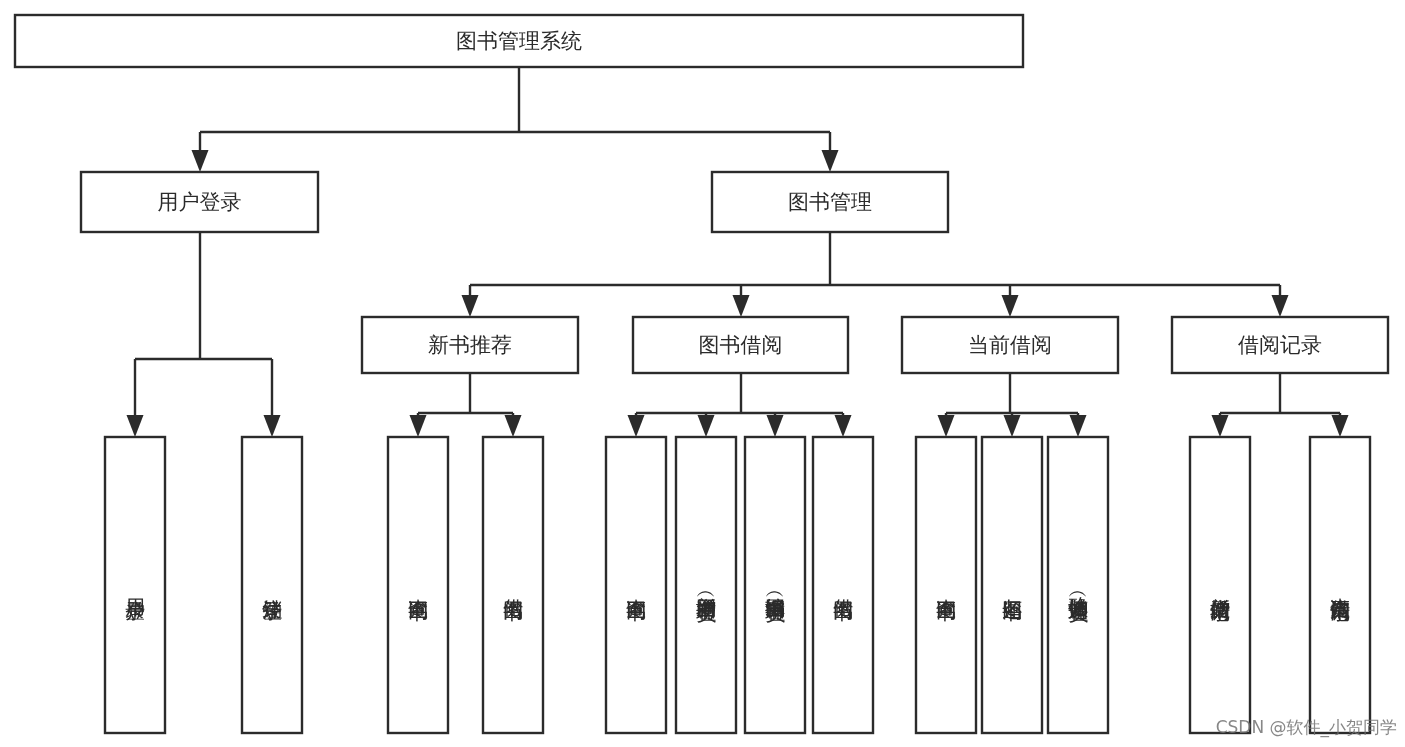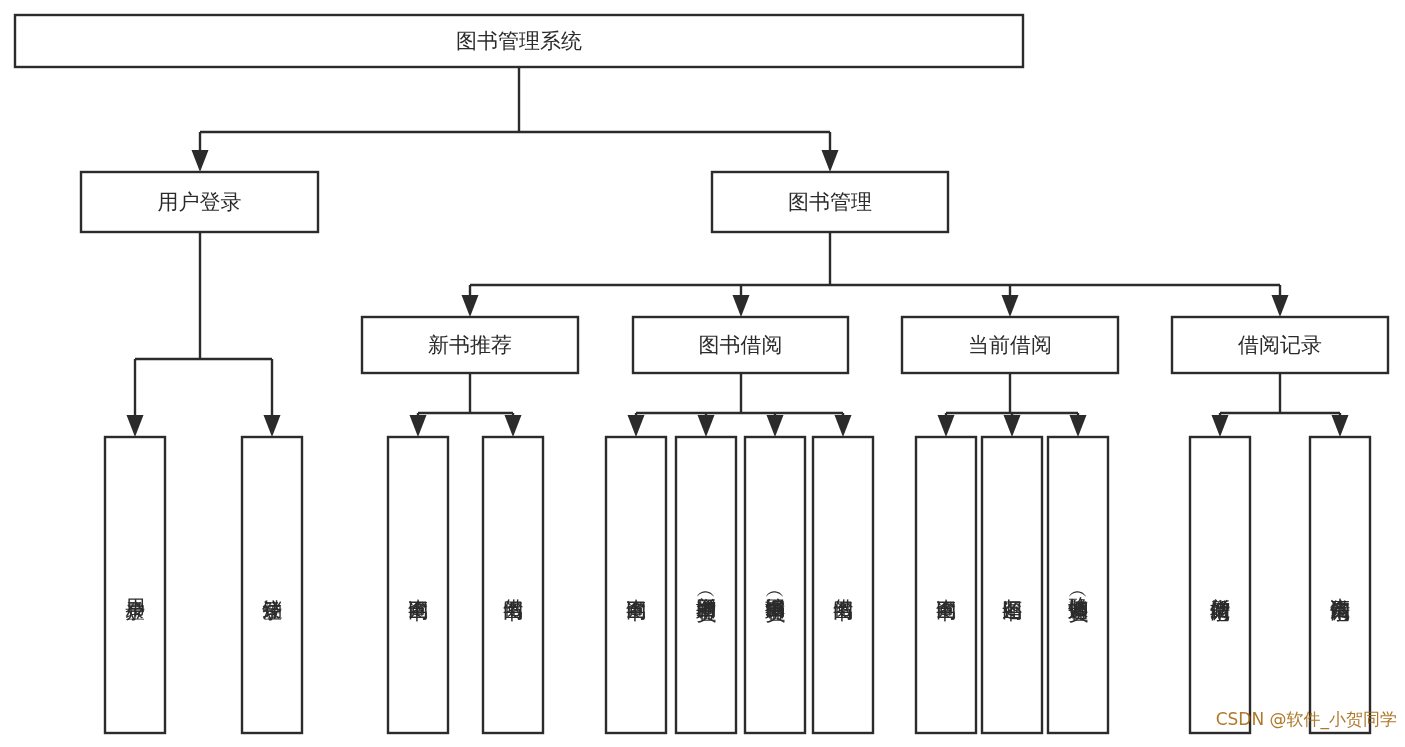--- a/index.html
+++ b/index.html
@@ -57,24 +57,24 @@
     color: #2b2b2b;
     letter-spacing: 1px;
     white-space: nowrap;
     text-align: center;
     pointer-events: none;
     user-select: none;
   }
   #watermark {
     position: absolute;
     right: 8px;
-    bottom: 16px;
+    bottom: 8px;
     font-family: "DejaVu Sans", "Liberation Sans", sans-serif;
     font-size: 17px;
-    color: #a16207;
+    color: #737373;
     opacity: 0.85;
     white-space: nowrap;
   }
 </style>
 </head>
 <body>
 
 <div id="diagram-root">
 
   <svg id="tree-svg" viewBox="0 0 1405 747">

